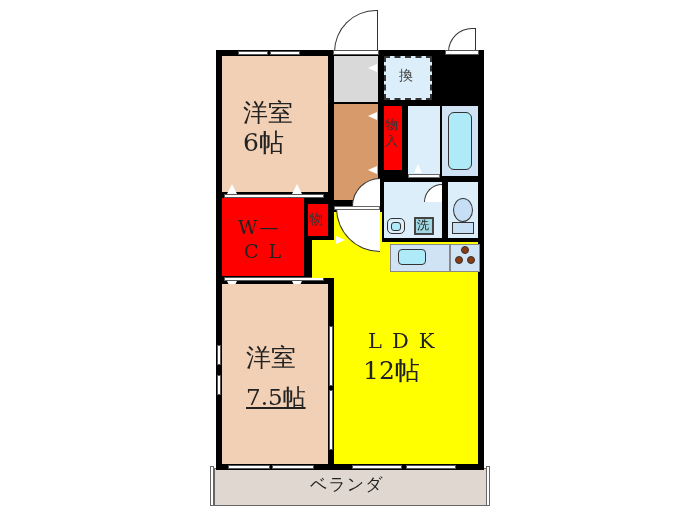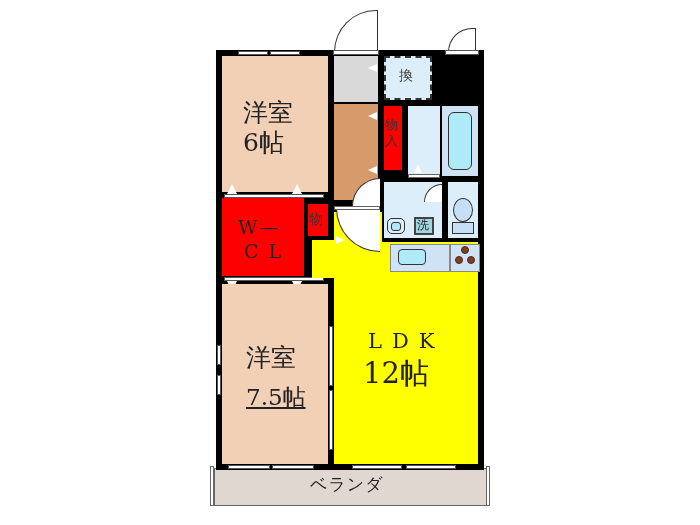--- a/index.html
+++ b/index.html
@@ -51,21 +51,21 @@
 <div class="win" style="left:217px;top:375px;width:4px;height:20px;"></div>
 <div class="win" style="left:228px;top:465px;width:42px;height:4px;"></div>
 <div class="win" style="left:272px;top:465px;width:42px;height:4px;"></div>
 <div class="win" style="left:329px;top:326px;width:4px;height:60px;"></div>
 <div class="win" style="left:329px;top:390px;width:4px;height:60px;"></div>
 
 <div class="abs" style="left:334px;top:242px;width:144px;height:222px;background:#ffff00;"></div>
 <div class="abs" style="left:334px;top:212px;width:48px;height:32px;background:#ffff00;"></div>
 <div class="abs" style="left:312px;top:240px;width:24px;height:38px;background:#ffff00;"></div>
 <div class="room-label" style="left:368px;top:330px;font-size:21px;letter-spacing:10px;">LDK</div>
-<div class="room-label" style="left:363px;top:358px;font-size:29px;">12帖</div>
+<div class="room-label" style="left:363px;top:358px;font-size:25px;">12帖</div>
 <div class="win" style="left:352px;top:465px;width:50px;height:4px;"></div>
 <div class="win" style="left:406px;top:465px;width:50px;height:4px;"></div>
 
 <div class="door-arc" style="left:336px;top:208px;width:44px;height:44px;border-radius:0 0 0 44px;border-top:none;border-right:none;"></div>
 <div class="abs" style="left:334px;top:206px;width:46px;height:4px;background:#fff;border:1px solid #666;"></div>
 <div class="tri" style="left:336px;top:236px;border-top:4px solid transparent;border-bottom:4px solid transparent;border-left:9px solid #fff;"></div>
 
 <div class="abs" style="left:334px;top:56px;width:44px;height:46px;background:#d9d9d9;"></div>
 <div class="abs" style="left:334px;top:104px;width:44px;height:96px;background:#d79a6a;"></div>
 <div class="abs" style="left:352px;top:178px;width:28px;height:28px;background:#fff;border-radius:28px 0 0 0;border:1.5px solid #333;border-right:none;border-bottom:none;"></div>

